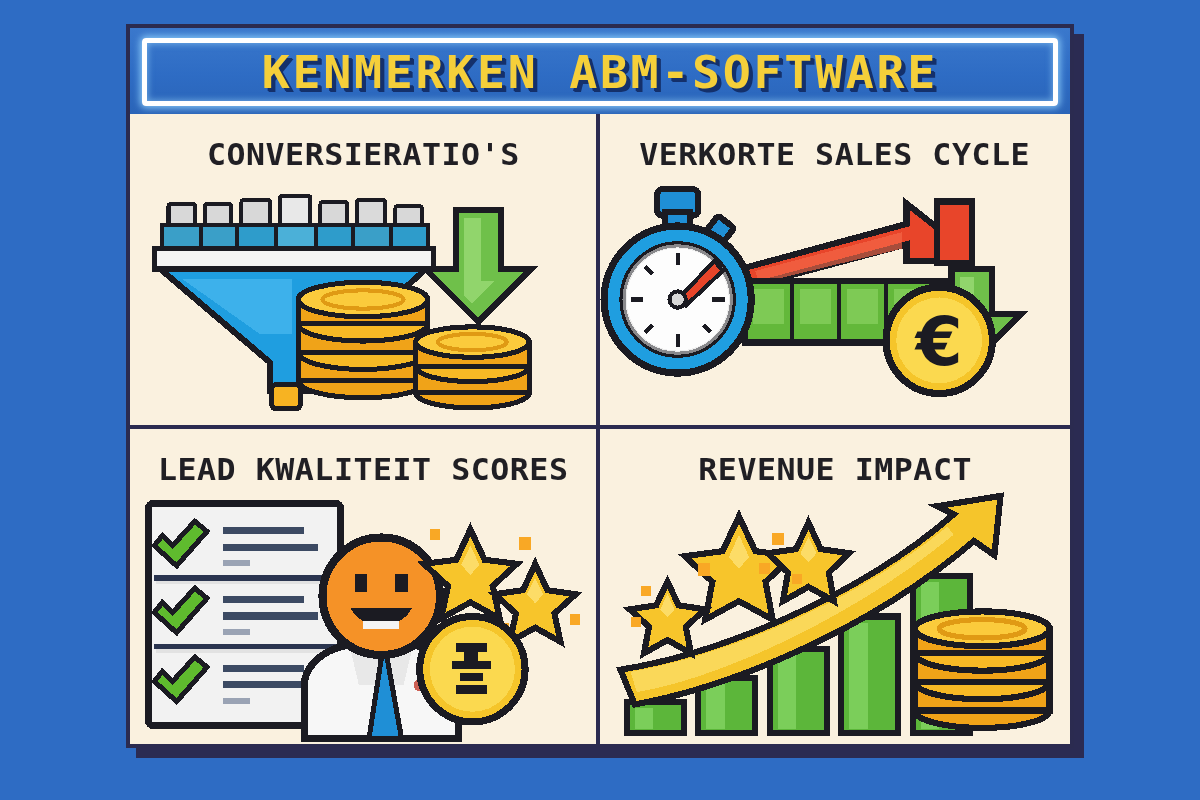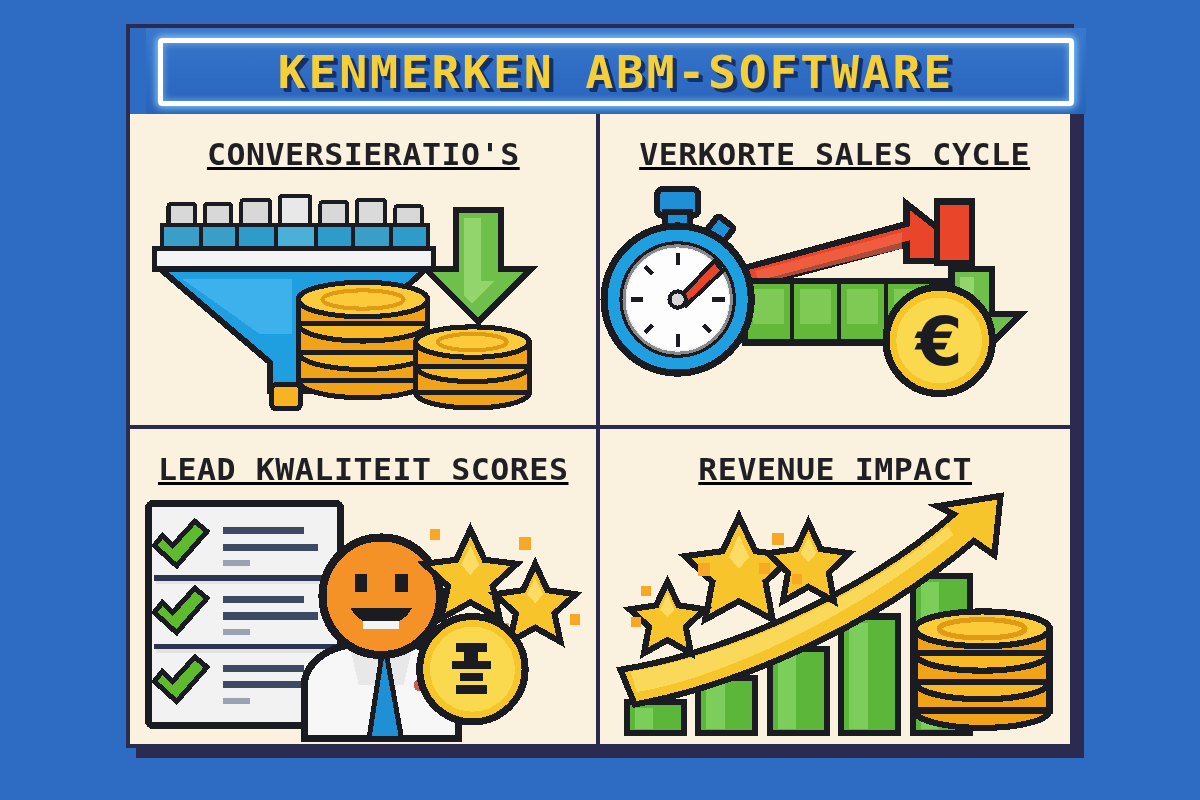--- a/index.html
+++ b/index.html
@@ -23,21 +23,20 @@
     border: 4px solid #2b2b50;
     box-shadow: 10px 10px 0 0 #2b2b52;
   }
 
   
   #title-banner {
     position: absolute;
     left: 0; top: 0;
     width: 100%; height: 86px;
     background: linear-gradient(180deg,#3a78cc 0%,#2e6cc4 55%,#2a64b8 100%);
-    margin-left: 16px;
   }
   #title-banner-inner {
     position: absolute;
     left: 12px; top: 10px; right: 12px; bottom: 8px;
     border: 5px solid #ffffff;
     border-radius: 4px;
     box-shadow: 0 0 7px 2px rgba(150,215,255,.85),
                 inset 0 0 6px 1px rgba(160,220,255,.55);
     display: flex; align-items: center; justify-content: center;
   }
@@ -53,21 +52,20 @@
   }
 
   
   #panel-grid {
     position: absolute;
     left: 0; top: 86px; right: 0; bottom: 0;
     background: #faf1df;
     display: grid;
     grid-template-columns: 1fr 1fr;
     grid-template-rows: 1fr 1fr;
-    text-decoration: underline;
   }
   .panel {
     position: relative;
     overflow: hidden;
     display: flex;
     flex-direction: column;
     align-items: center;
   }
   .panel.border-right { border-right: 4px solid #2b2b50; }
   .panel.border-bottom { border-bottom: 4px solid #2b2b50; }

